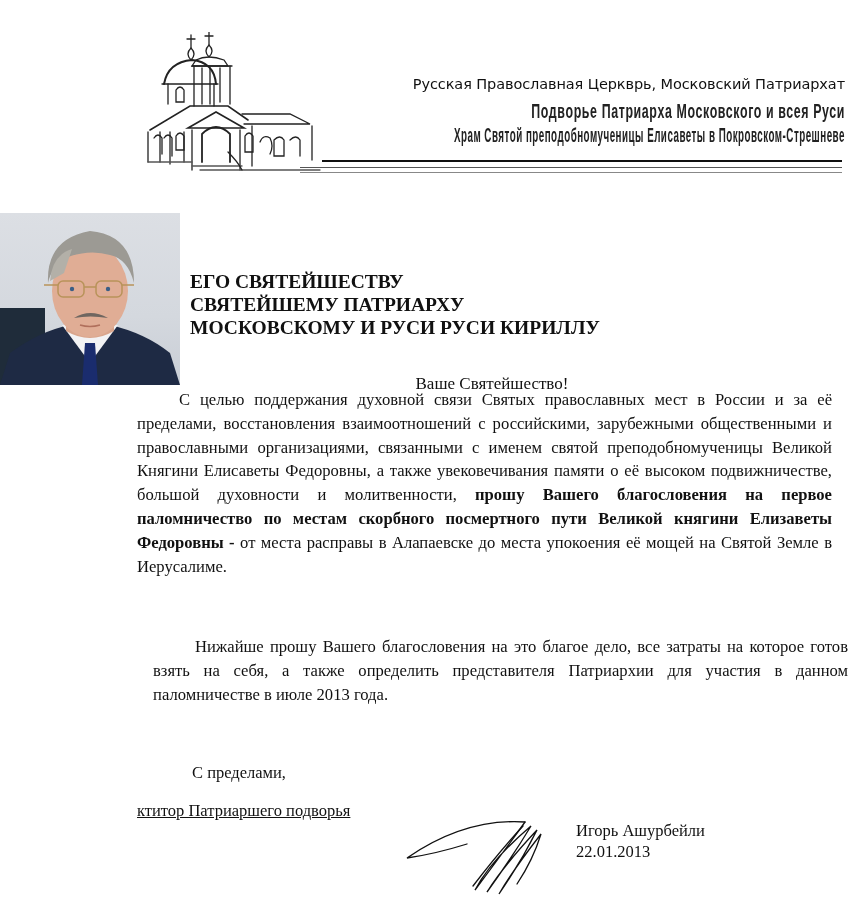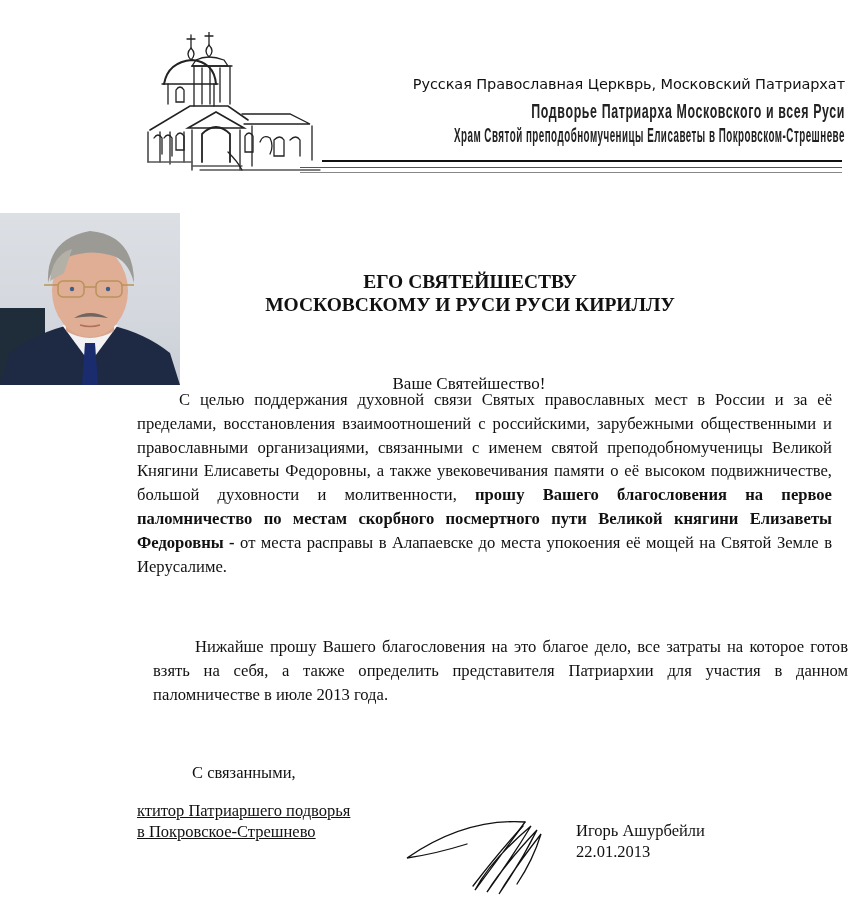--- a/index.html
+++ b/index.html
@@ -9,22 +9,22 @@
   .church-logo { position:absolute; left:140px; top:32px; width:190px; height:140px; }
   .lh-line1 { position:absolute; right:5px; top:76px; font-family:"DejaVu Sans", sans-serif; font-size:14.5px; color:#111; white-space:nowrap; letter-spacing:-0.1px; }
   .lh-line2 { position:absolute; right:5px; top:100px; font-family:"Liberation Sans Narrow","Liberation Sans", sans-serif; font-size:20px; font-weight:bold; color:#222; transform:scaleX(0.62); transform-origin:right center; white-space:nowrap; letter-spacing:1px; }
   .lh-line3 { position:absolute; right:5px; top:124px; font-family:"Liberation Sans", sans-serif; font-size:20px; font-weight:bold; color:#222; transform:scaleX(0.49); transform-origin:right center; white-space:nowrap; letter-spacing:1px; }
   .rule-main { position:absolute; left:322px; right:8px; top:160px; height:2px; background:#111; }
   .rule-2 { position:absolute; left:300px; right:8px; top:167px; height:1px; background:#555; }
   .rule-3 { position:absolute; left:300px; right:8px; top:172px; height:1px; background:#888; }
 
   .portrait { position:absolute; left:0; top:213px; width:180px; height:172px; overflow:hidden; background:linear-gradient(180deg,#dcdfe4 0%,#d4d8de 60%,#c9ced6 100%); }
 
-  .addressee { position:absolute; left:170px; width:600px; top:270px; text-align:center; font-weight:bold; font-size:19.5px; line-height:23px; }
-  .salutation { position:absolute; left:169px; width:600px; top:374px; text-align:center; font-size:17px; }
+  .addressee { position:absolute; left:190px; width:600px; top:270px; font-weight:bold; font-size:19.5px; line-height:23px; }
+  .salutation { position:absolute; left:192px; width:600px; top:374px; text-align:center; font-size:17px; }
 
   .body-text { position:absolute; left:137px; width:695px; font-size:16.6px; line-height:23.8px; text-align:justify; }
   .p1 { top:388px; }
   .p2 { top:635px;margin-left:16px; }
   .indent { text-indent:42px; }
   b { font-weight:bold; }
 
   .closing { position:absolute; left:192px; top:763px; font-size:16.5px; }
   .signer-block { position:absolute; left:137px; top:801px; font-size:16.5px; line-height:20.5px;text-decoration:underline; }
   .signature { position:absolute; left:395px; top:800px; width:160px; height:95px; }
@@ -106,34 +106,34 @@
     <circle cx="72" cy="76" r="2.2" fill="#3b5e86"></circle>
     <circle cx="108" cy="76" r="2.2" fill="#3b5e86"></circle>
 
     <path d="M74 105 Q90 95 108 105 Q90 102 74 105 Z" fill="#6f6660"></path>
     <path d="M80 112 Q90 115 100 112" stroke="#b0705c" stroke-width="1.5" fill="none"></path>
   </svg>
 </div>
 
 <div class="addressee">
   <div>ЕГО СВЯТЕЙШЕСТВУ</div>
+  <div>СВЯТЕЙШЕМУ ПАТРИАРХУ</div>
   <div>МОСКОВСКОМУ И РУСИ РУСИ КИРИЛЛУ</div>
 </div>
 
 <div class="salutation">Ваше Святейшество!</div>
 
 <div class="body-text p1 indent"><span>С целью поддержания духовной связи Святых православных мест в России и за её пределами,  восстановления взаимоотношений с российскими, зарубежными общественными и православными организациями, связанными с именем святой преподобномученицы Великой Княгини Елисаветы Федоровны, а также увековечивания памяти о её высоком подвижничестве, большой духовности и молитвенности, </span><b>прошу Вашего благословения на первое паломничество  по местам скорбного посмертного пути Великой княгини Елизаветы Федоровны -</b><span> от места расправы в Алапаевске до места упокоения её мощей на Святой Земле в Иерусалиме.</span></div>
 
 <div class="body-text p2 indent">Нижайше прошу Вашего благословения на это благое дело, все затраты на которое  готов взять на себя, а также определить представителя Патриархии для участия в данном паломничестве в июле 2013 года.</div>
 
-<div class="closing">С связанными,</div>
+<div class="closing">С пределами,</div>
 
 <div class="signer-block">
   <div>ктитор Патриаршего подворья</div>
-  <div>в Покровское-Стрешнево</div>
 </div>
 
 <svg class="signature" viewBox="0 0 160 95" fill="none" stroke="#111" stroke-width="1.3" stroke-linecap="round">
   <path d="M130 22 Q70 18 12 58 Q40 54 72 44"></path>
   <path d="M130 22 Q110 50 80 90 Q96 60 136 26 Q118 56 92 92 Q110 64 142 30 Q126 62 104 94 Q118 70 146 34 Q138 60 122 84"></path>
   <path d="M128 26 Q104 52 78 86"></path>
 </svg>
 
 <div class="name-block">
   <div>Игорь Ашурбейли</div>

